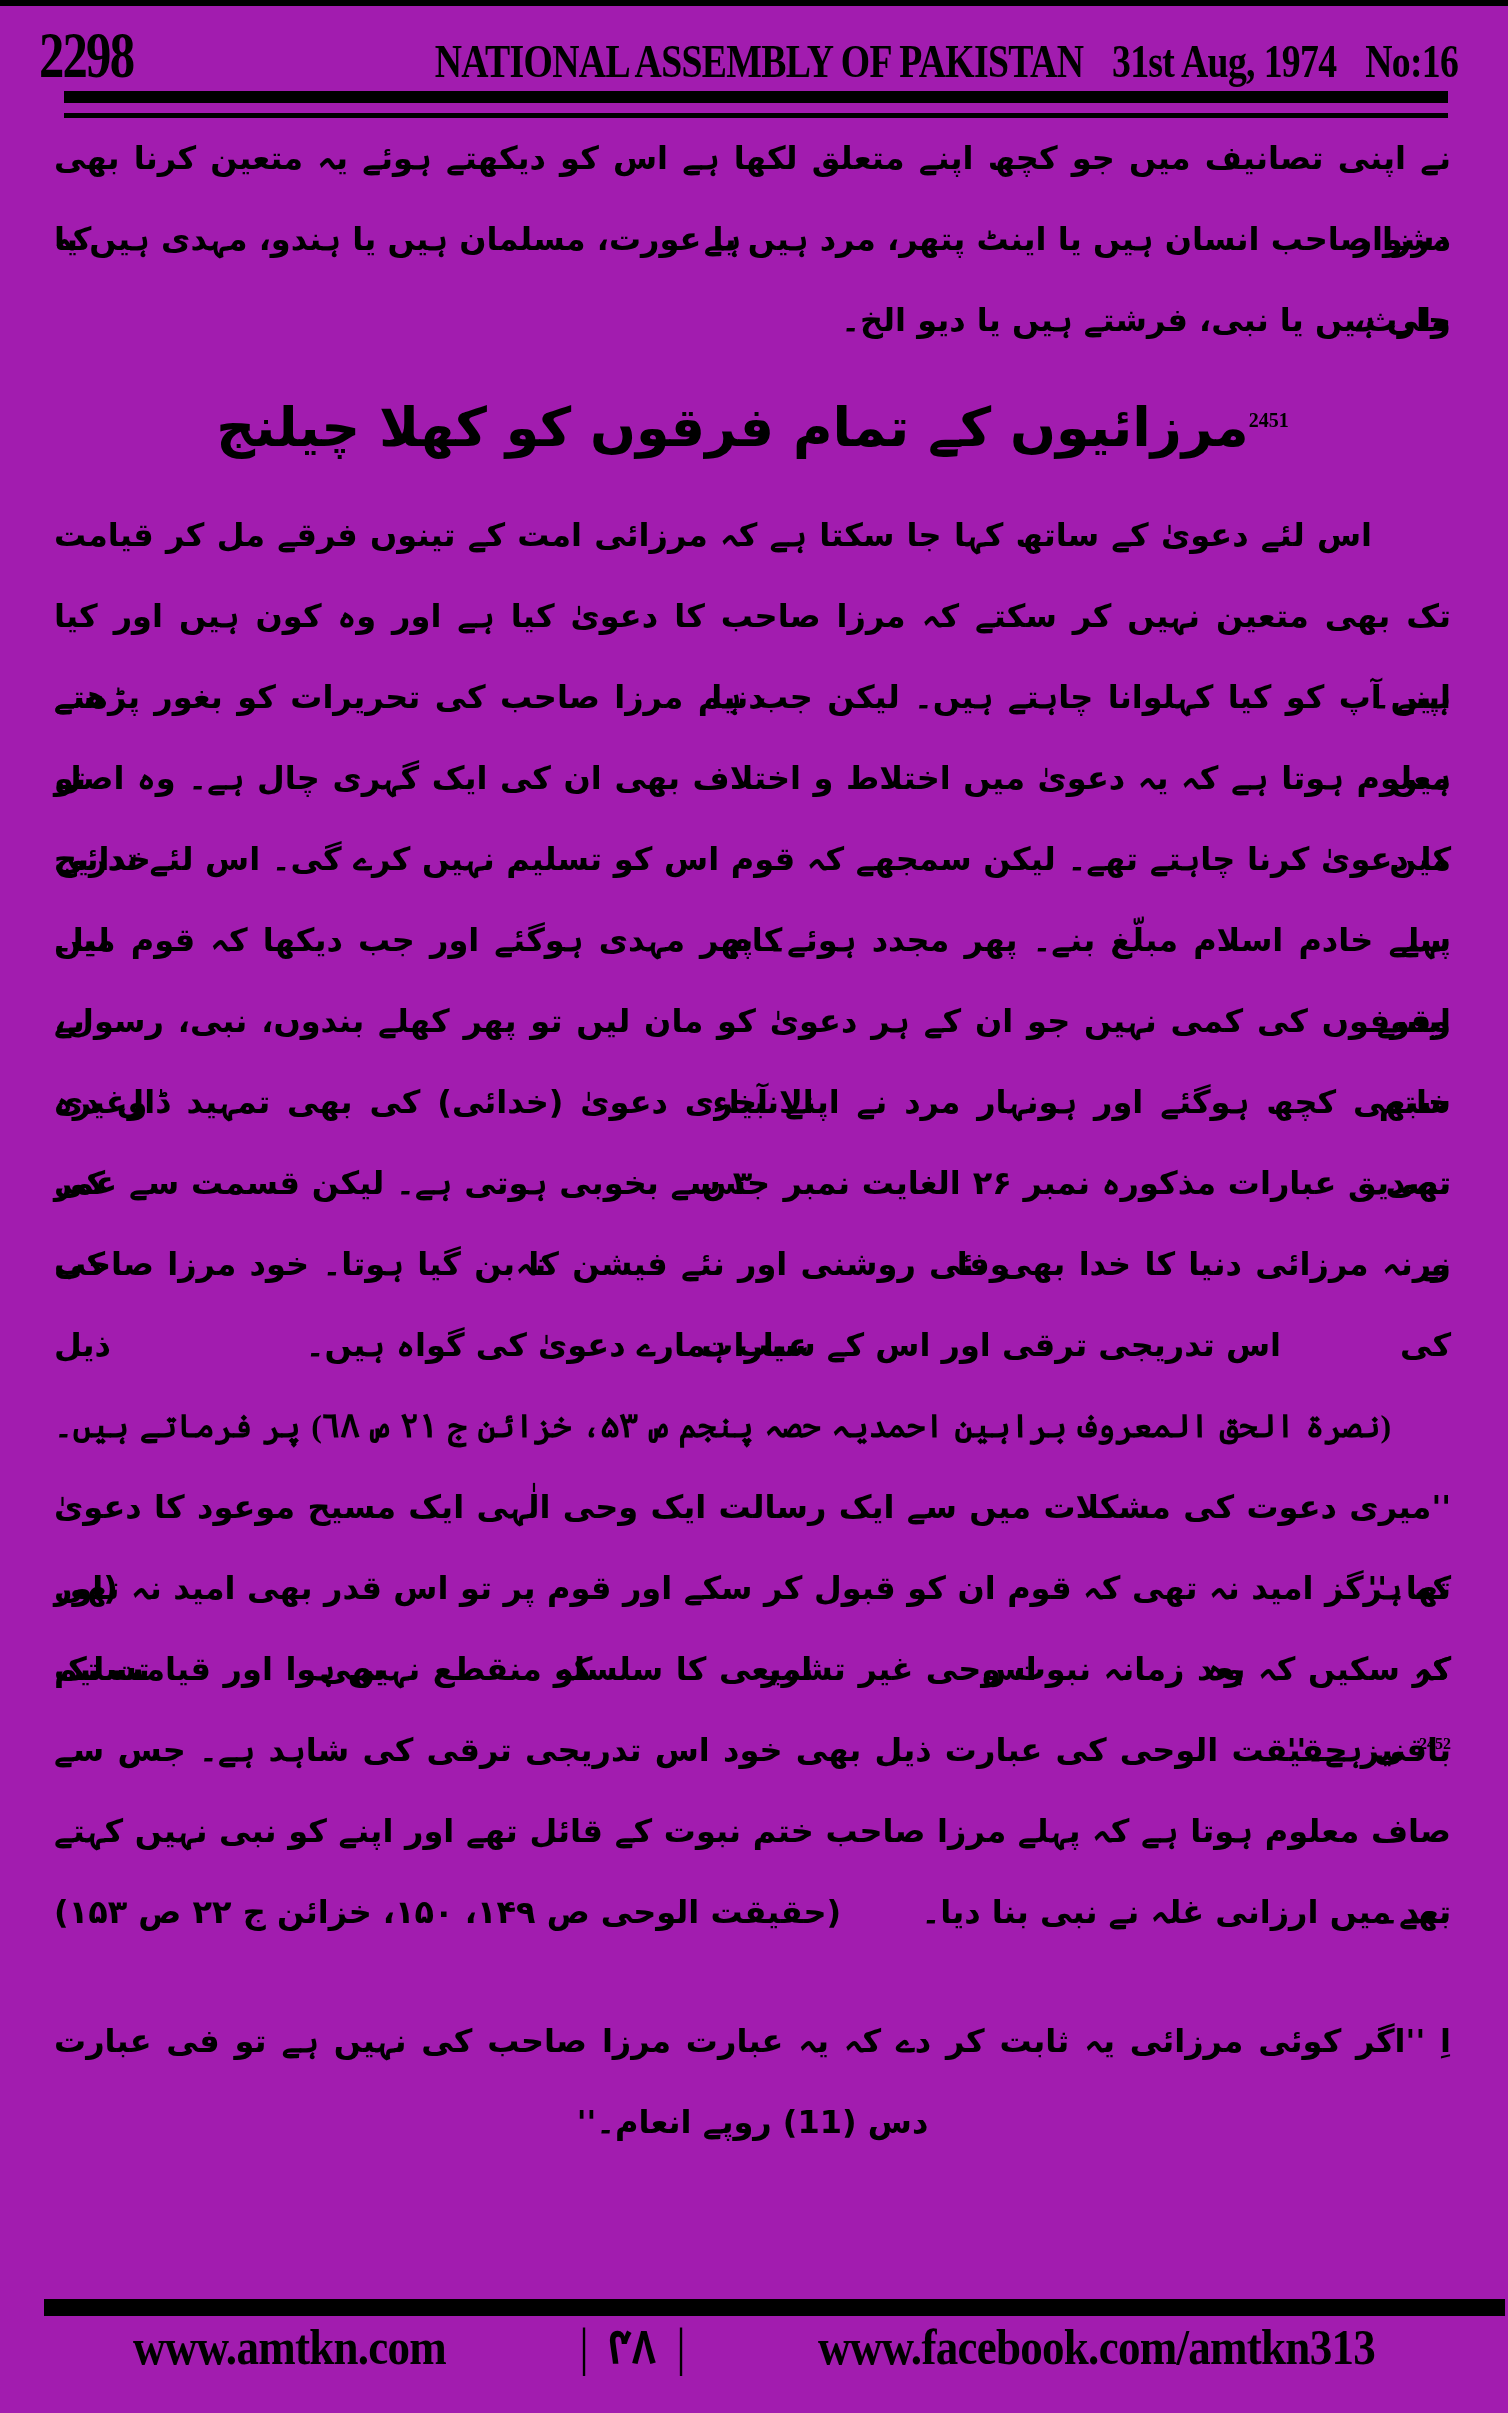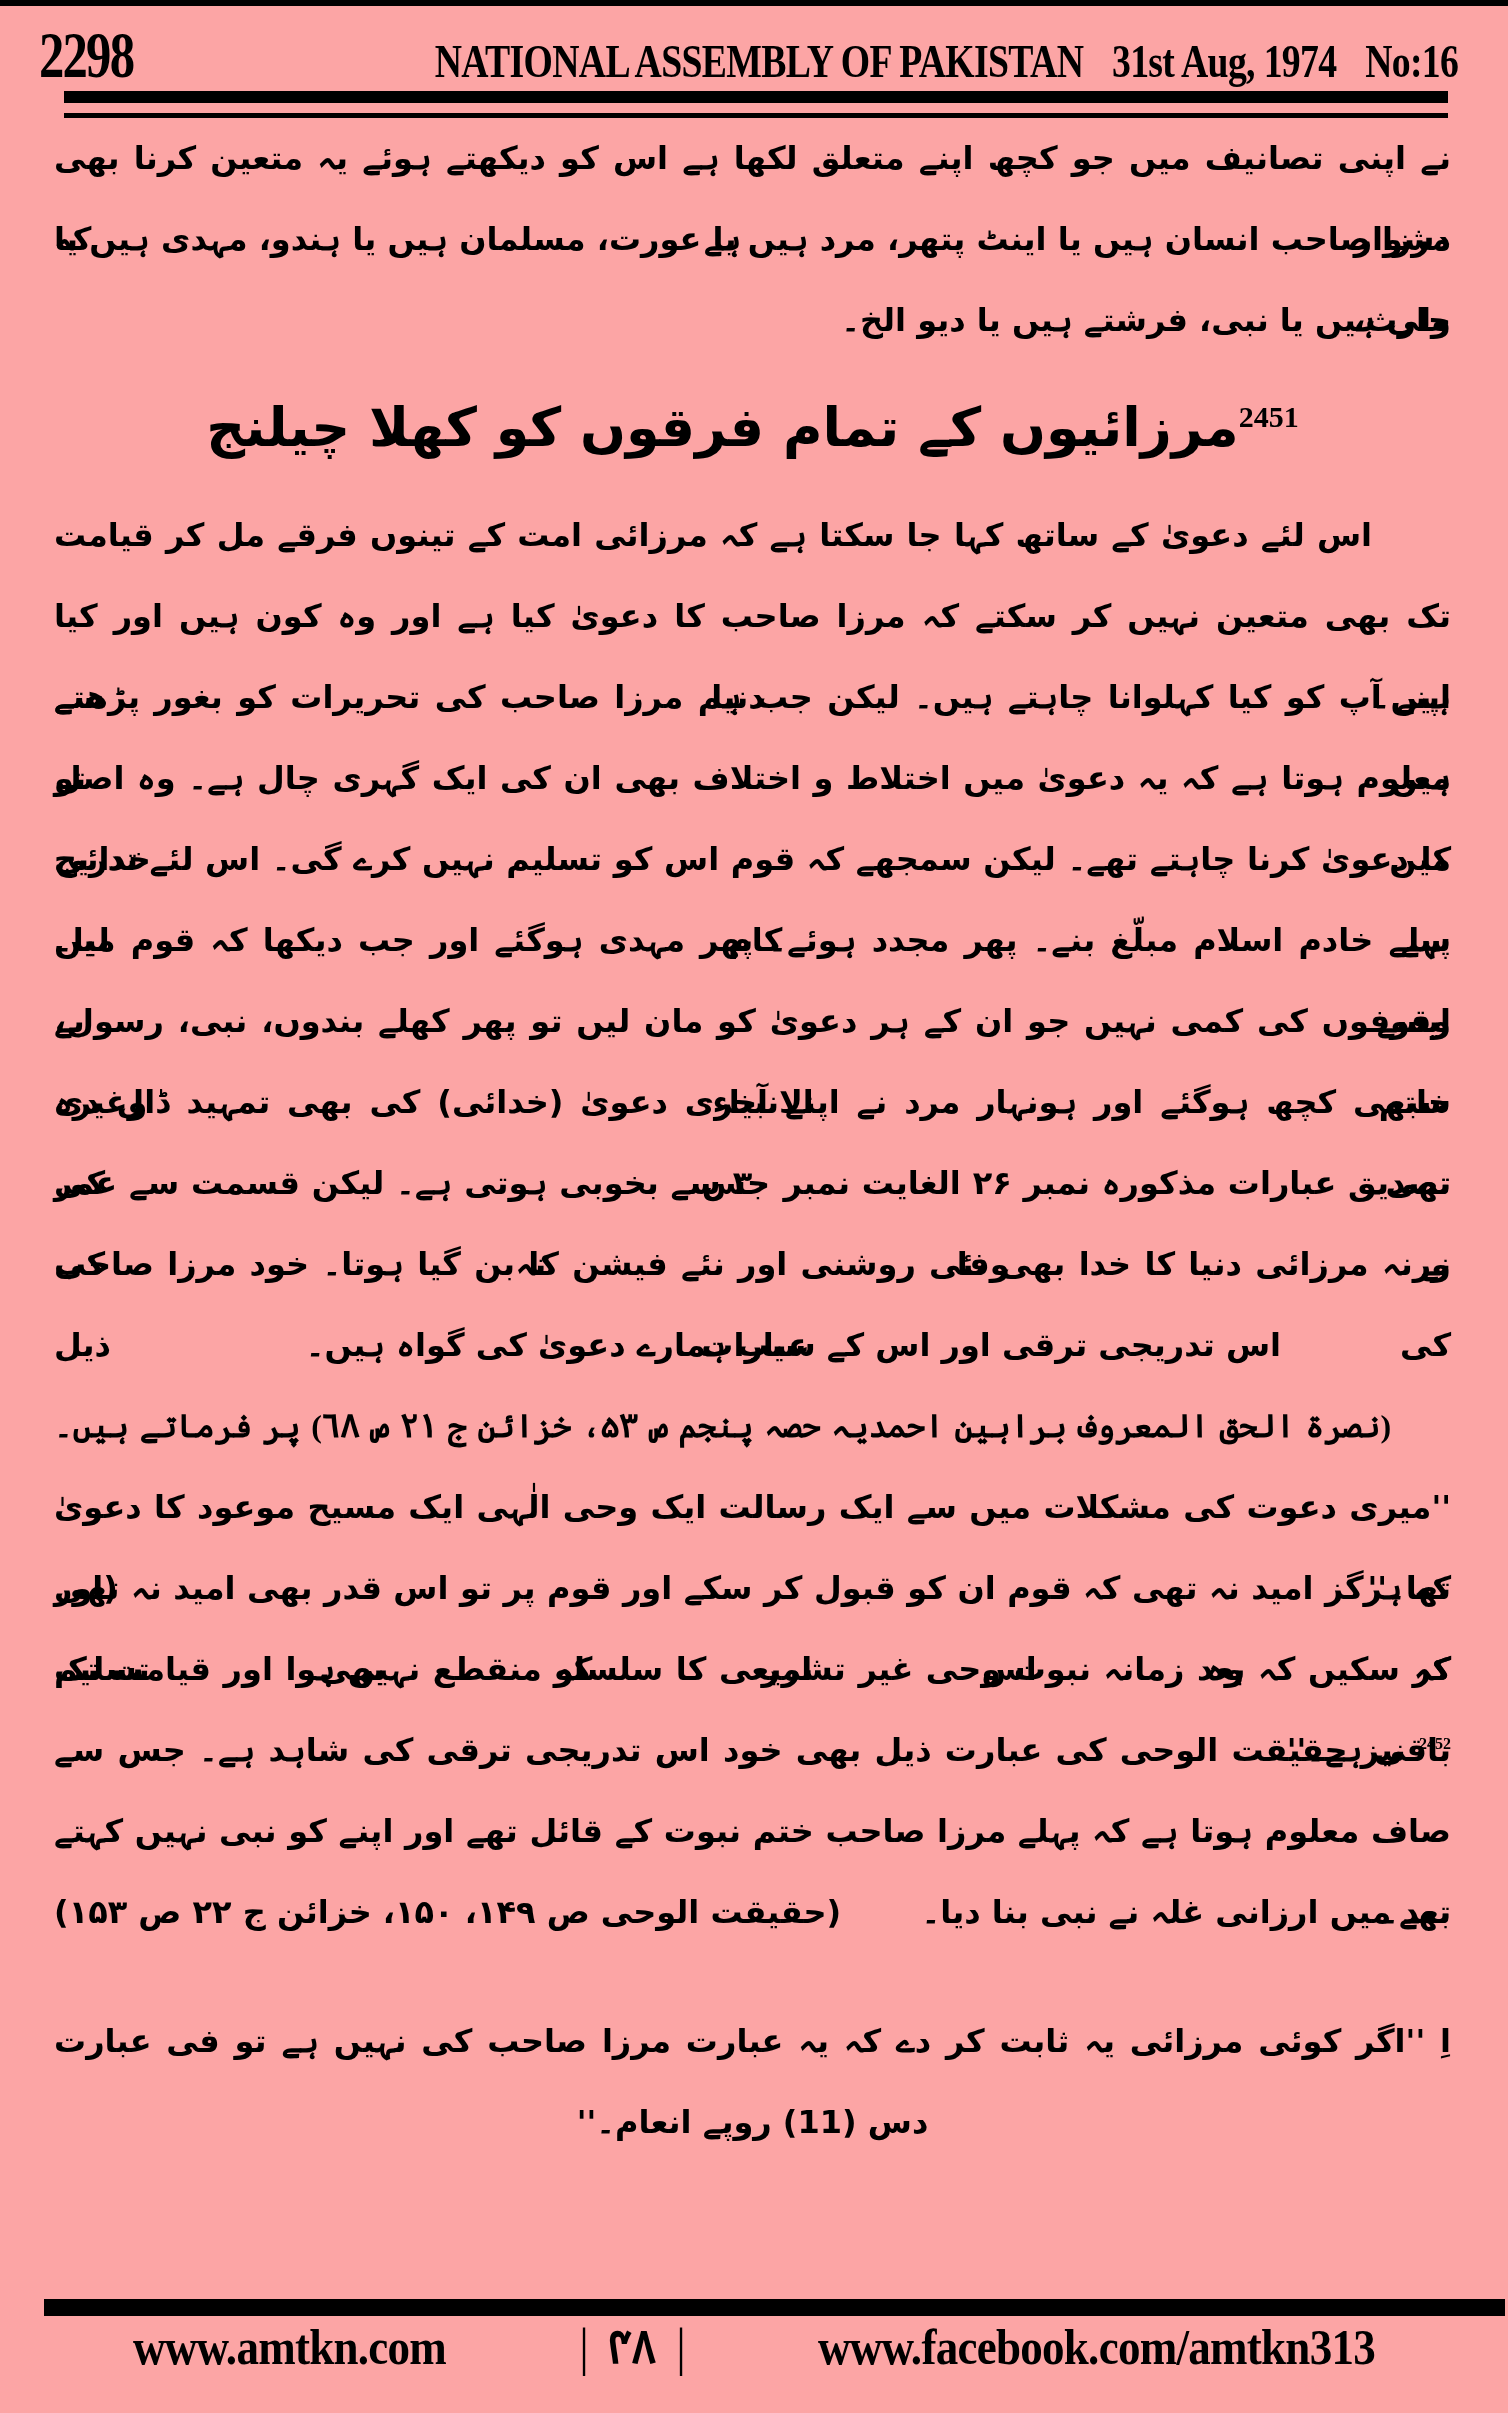--- a/index.html
+++ b/index.html
@@ -1,17 +1,17 @@
 <!DOCTYPE html>
 <html lang="ur" style="font-size:12px"><head>
 <meta charset="utf-8">
 <style>
   html,body{margin:0;padding:0;background:#e8e8e8;}
   .page{
-    position:relative;width:1508px;height:2413px;background:#fca5a5;color:#000;
+    position:relative;width:1508px;height:2413px;background:#a21caf;color:#000;
     margin:0 auto;overflow:hidden;
     font-family:"DejaVu Sans",sans-serif;
   }
   
   .top-strip{position:absolute;top:0;left:0;width:100%;height:6px;background:#000;}
   .pagenum{
     position:absolute;top:18px;left:39px;
     font-family:"Liberation Serif",serif;font-weight:700;font-size:65px;
     letter-spacing:-2.3px;transform:scaleX(0.78);transform-origin:left top;
   }
@@ -41,21 +41,21 @@
   .gap-before{margin-top:48px;}
   .ref-sup{
     font-family:"Liberation Serif",serif;font-weight:700;font-size:16px;
     vertical-align:super;line-height:0;letter-spacing:0;
   }
   .heading{
     height:134px;line-height:134px;margin:0;
     text-align:center;text-align-last:center;
     font-size:54px;font-weight:700;
   }
-  .heading .ref-sup{font-size:30px;}
+  .heading .ref-sup{font-size:20px;}
   .split{display:flex;justify-content:space-between;align-items:baseline;}
   .split span{white-space:nowrap;}
   .qmark{letter-spacing:-1.5px;}
   
   .footer-bar{position:absolute;top:2299px;left:44px;right:3px;height:16.6px;background:#000;}
   .footer-row{
     position:absolute;top:2317px;left:64px;right:64px;
     display:flex;justify-content:space-between;align-items:center;
     font-family:"Liberation Serif",serif;font-weight:700;font-size:50px;
     letter-spacing:-0.8px;white-space:nowrap;

